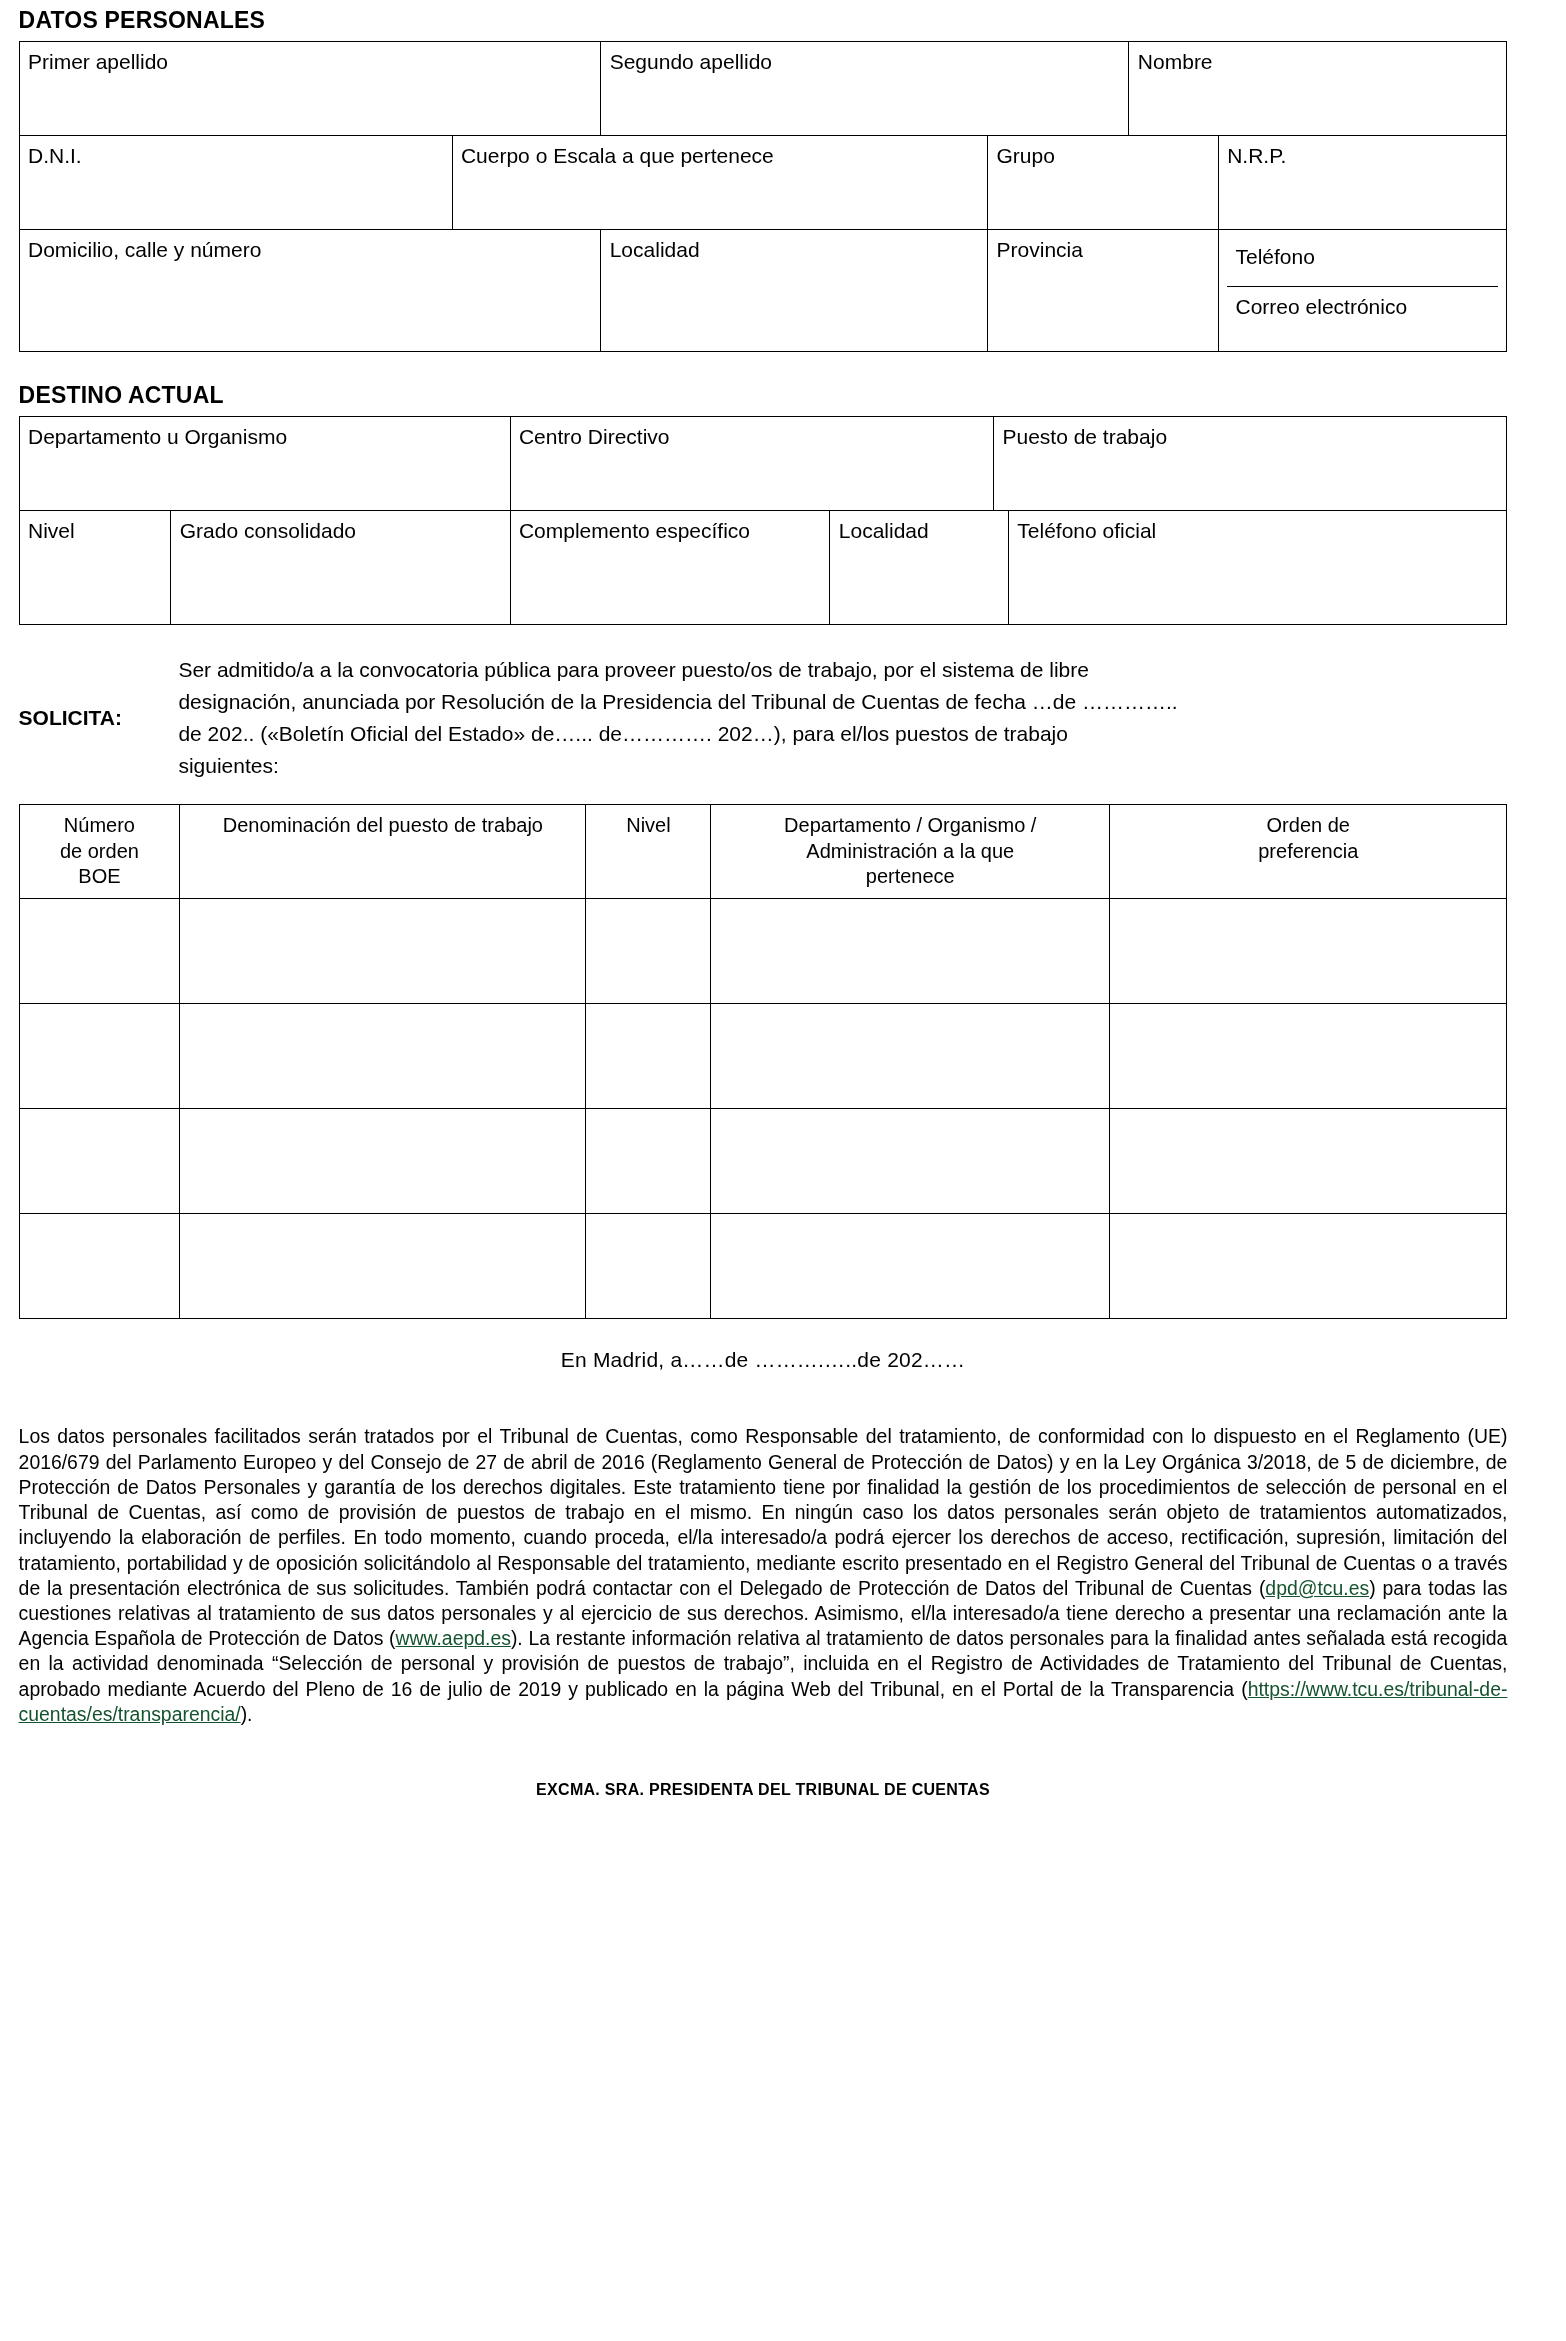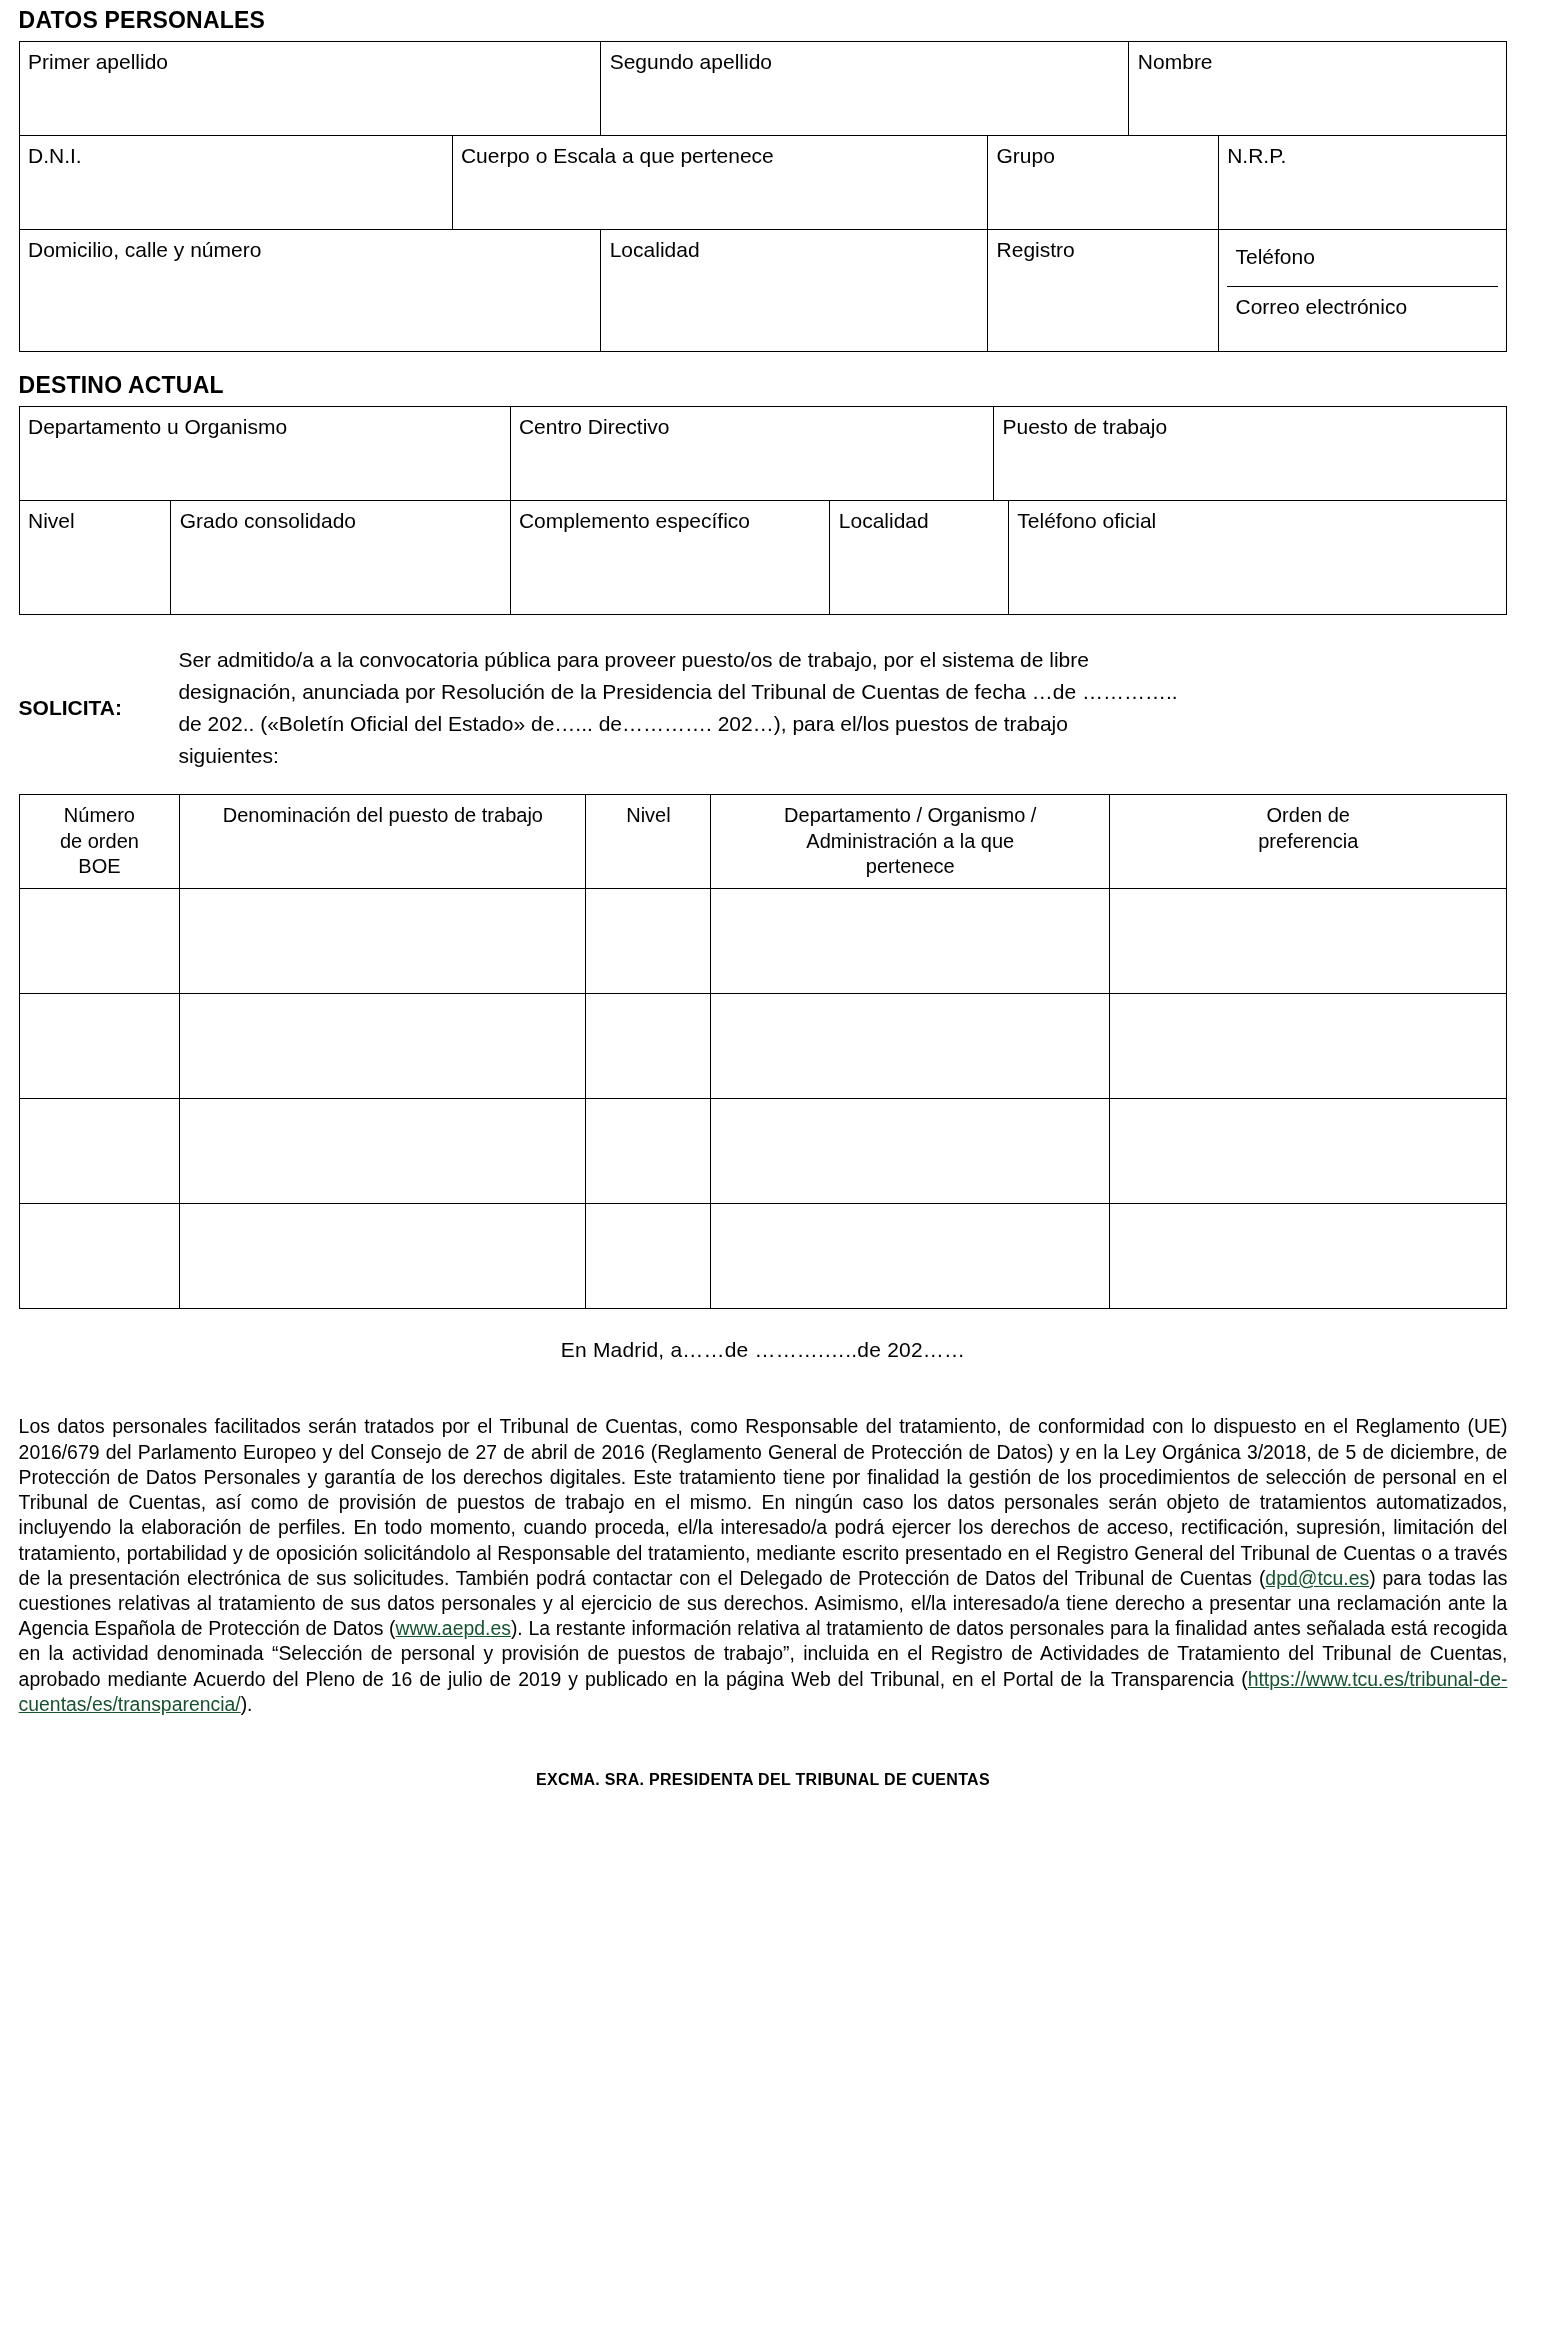--- a/index.html
+++ b/index.html
@@ -23,21 +23,21 @@
   }
 
   
   .section-heading {
     font-size: 23px;
     font-weight: bold;
     letter-spacing: 0.2px;
     margin: 0 0 7.6px 0;
     line-height: 1.1;
   }
-  .section-heading.destino { margin-top: 21px; }
+  .section-heading.destino { margin-top: 31px; }
 
   
   table.form {
     width: 100%;
     border-collapse: collapse;
     table-layout: fixed;
   }
   table.form td {
     border: 1.7px solid #000;
     vertical-align: top;
@@ -197,21 +197,21 @@
       </tr>
 
       <tr>
         <td colspan="4" class="h-tall">
           <span class="lbl">Domicilio, calle y número</span>
         </td>
         <td colspan="2" class="h-tall">
           <span class="lbl">Localidad</span>
         </td>
         <td colspan="2" class="h-tall">
-          <span class="lbl">Registro</span>
+          <span class="lbl">Provincia</span>
         </td>
         <td colspan="2" class="stack">
           <div class="sub">
             <span class="lbl">Teléfono</span>
           </div>
           <div class="sub">
             <span class="lbl">Correo electrónico</span>
           </div>
         </td>
       </tr>

